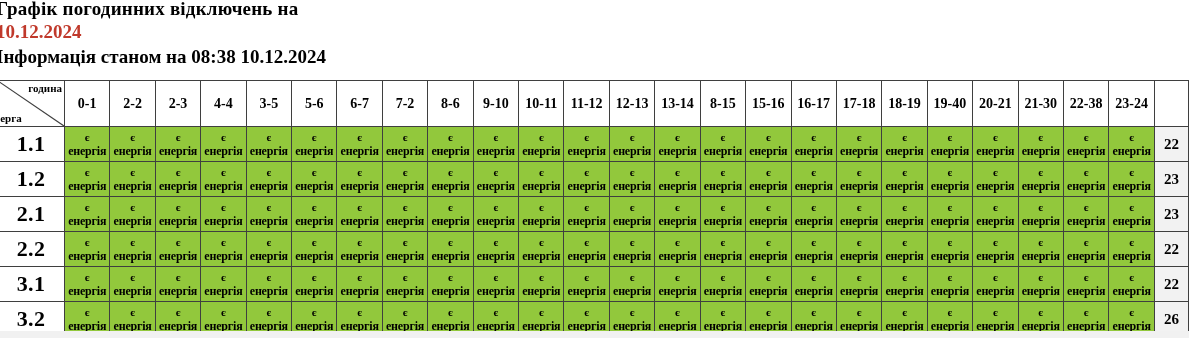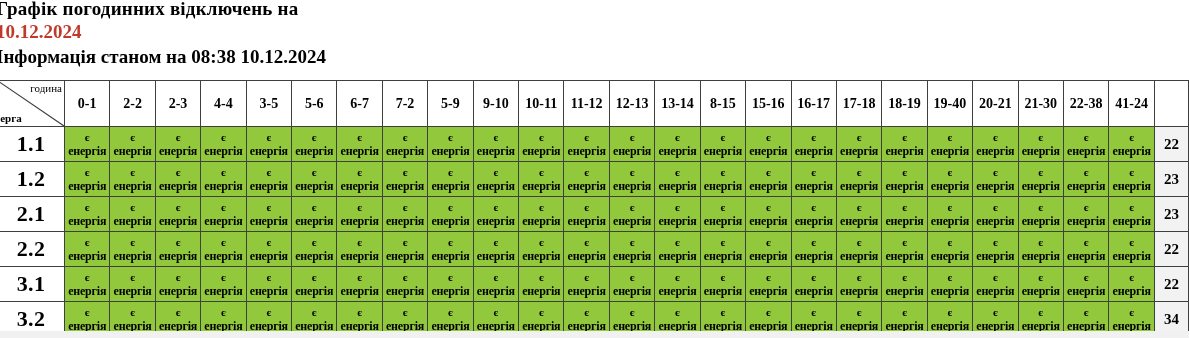--- a/index.html
+++ b/index.html
@@ -85,21 +85,21 @@
     inset: 0;
     width: 100%;
     height: 100%;
     display: block;
   }
   th.corner .lbl-hour {
     position: absolute;
     right: 2px;
     top: 1px;
     font-size: 11px;
-    font-weight: normal;
+    font-weight: bold;
     line-height: 12px;
     white-space: nowrap;
   }
   th.corner .lbl-queue {
     position: absolute;
     left: -4px;
     bottom: 2px;
     font-size: 11px;
     font-weight: bold;
     line-height: 12px;
@@ -188,36 +188,36 @@
           </th>
 
           <th class="hour-head">0-1</th>
             <th class="hour-head">2-2</th>
             <th class="hour-head">2-3</th>
             <th class="hour-head">4-4</th>
             <th class="hour-head">3-5</th>
             <th class="hour-head">5-6</th>
             <th class="hour-head">6-7</th>
             <th class="hour-head">7-2</th>
-            <th class="hour-head">5-9</th>
+            <th class="hour-head">8-6</th>
             <th class="hour-head">9-10</th>
             <th class="hour-head">10-11</th>
             <th class="hour-head">11-12</th>
             <th class="hour-head">12-13</th>
             <th class="hour-head">13-14</th>
             <th class="hour-head">8-15</th>
             <th class="hour-head">15-16</th>
             <th class="hour-head">16-17</th>
             <th class="hour-head">17-18</th>
             <th class="hour-head">18-19</th>
             <th class="hour-head">19-40</th>
             <th class="hour-head">20-21</th>
             <th class="hour-head">21-30</th>
             <th class="hour-head">22-38</th>
-            <th class="hour-head">41-24</th>
+            <th class="hour-head">23-24</th>
             <th class="total-head"></th>
         </tr>
       </thead>
       <tbody id="table-body">
 
       <tr>
             <td class="queue-label">1.1</td>
             <td class="cell-on" style="background: rgb(146, 200, 60);">
               <span class="c1">є</span>
               <span class="c2">енергія</span>
@@ -807,20 +807,20 @@
               <span class="c2">енергія</span>
             </td>
             <td class="cell-on" style="background: rgb(146, 200, 60);">
               <span class="c1">є</span>
               <span class="c2">енергія</span>
             </td>
             <td class="cell-on" style="background: rgb(146, 200, 60);">
               <span class="c1">є</span>
               <span class="c2">енергія</span>
             </td>
-            <td class="total-cell">34</td>
+            <td class="total-cell">26</td>
           </tr>
         </tbody>
     </table>
   </div>
 
   <div class="page-foot"></div>
 </div>
 
 </body></html>

